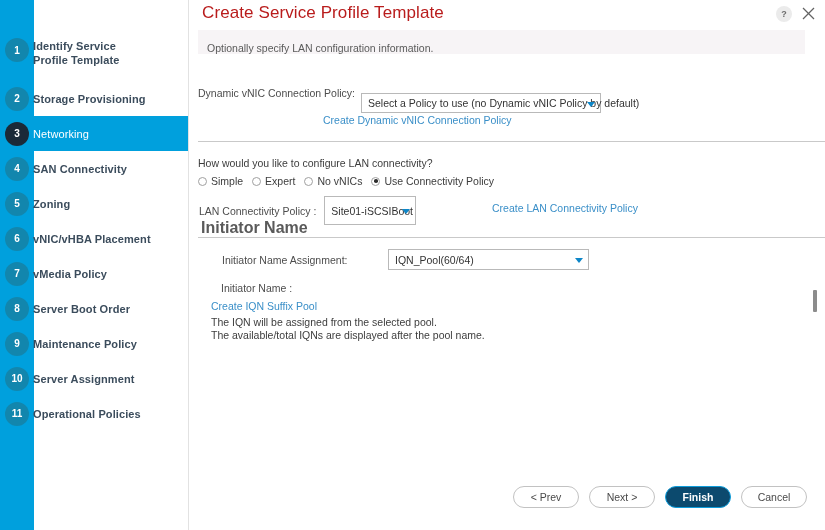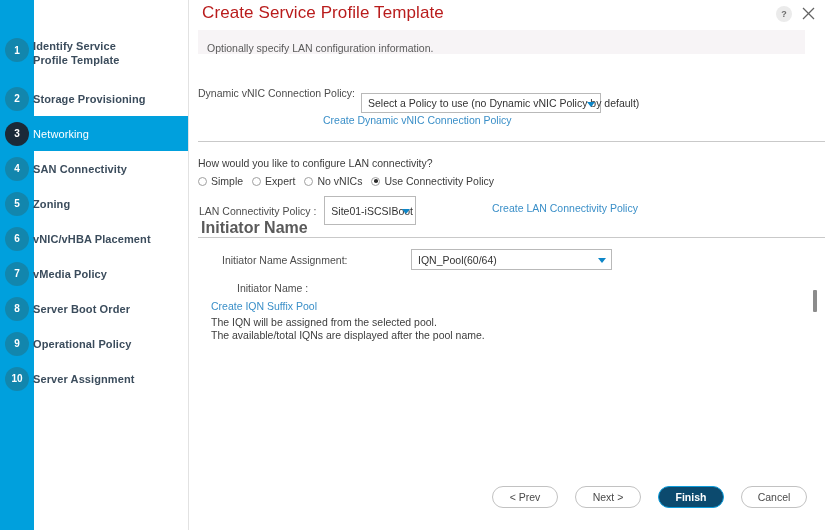--- a/index.html
+++ b/index.html
@@ -189,21 +189,20 @@
     border: 1px solid #b9b9b9;
     background: #ffffff;
     height: 20px;
     display: flex;
     align-items: center;
     padding: 0 18px 0 6px;
     font-size: 10.5px;
     color: #333333;
     cursor: pointer;
     white-space: nowrap;
-    margin-left: 23px;
   }
   .combo .caret {
     position: absolute;
     right: 5px;
     top: 50%;
     margin-top: -1.5px;
     width: 0;
     height: 0;
     border-left: 4px solid transparent;
     border-right: 4px solid transparent;
@@ -311,21 +310,21 @@
     right: 0;
     bottom: 0;
     height: 55px;
   }
   .btn-bar {
     position: absolute;
     right: 18px;
     top: 11px;
     display: flex;
     align-items: center;
-    gap: 17px;
+    gap: 10px;
   }
   .btn {
     box-sizing: border-box;
     min-width: 66px;
     height: 22px;
     padding: 0 14px;
     border-radius: 11px;
     border: 1px solid #c2c2c2;
     background: #ffffff;
     color: #4a4a4a;
@@ -387,26 +386,31 @@
           <div class="step-label">vMedia Policy</div>
         </div>
         <div class="nav-item">
           <div class="row-highlight"></div>
           <div class="step-badge">8</div>
           <div class="step-label">Server Boot Order</div>
         </div>
         <div class="nav-item">
           <div class="row-highlight"></div>
           <div class="step-badge">9</div>
-          <div class="step-label">Operational Policy</div>
+          <div class="step-label">Maintenance Policy</div>
         </div>
         <div class="nav-item">
           <div class="row-highlight"></div>
           <div class="step-badge">10</div>
           <div class="step-label">Server Assignment</div>
+        </div>
+        <div class="nav-item">
+          <div class="row-highlight"></div>
+          <div class="step-badge">11</div>
+          <div class="step-label">Operational Policies</div>
         </div>
       </div>
   </div>
 
   <div class="panel">
 
     <div class="panel-title">Create Service Profile Template</div>
 
     <div class="title-actions">
       <div class="help-btn">?</div>
@@ -471,21 +475,21 @@
       <div class="divider" style="left:9px; top:177px; width:803px;"></div>
 
       <div class="form-row" style="left:33px; top:189px;">
         <div class="field-label" style="width:166px;">Initiator Name Assignment:</div>
         <div class="combo" style="width:201px; height:21px;">
           <span>IQN_Pool(60/64)</span>
           <span class="caret"></span>
         </div>
       </div>
 
-      <div class="field-label" style="position:absolute; left:48px; top:222px;">Initiator Name :</div>
+      <div class="field-label" style="position:absolute; left:32px; top:222px;">Initiator Name :</div>
 
       <div class="link" style="position:absolute; left:22px; top:240px;">Create IQN Suffix Pool</div>
 
       <div class="note" style="left:22px; top:269px;">The available/total IQNs are displayed after the pool name.</div>
       <div class="note" style="left:22px; top:256px;">The IQN will be assigned from the selected pool.</div>
 
       <div class="v-scroll-track"></div>
       <div class="v-scroll-thumb"></div>
     </div>
 

